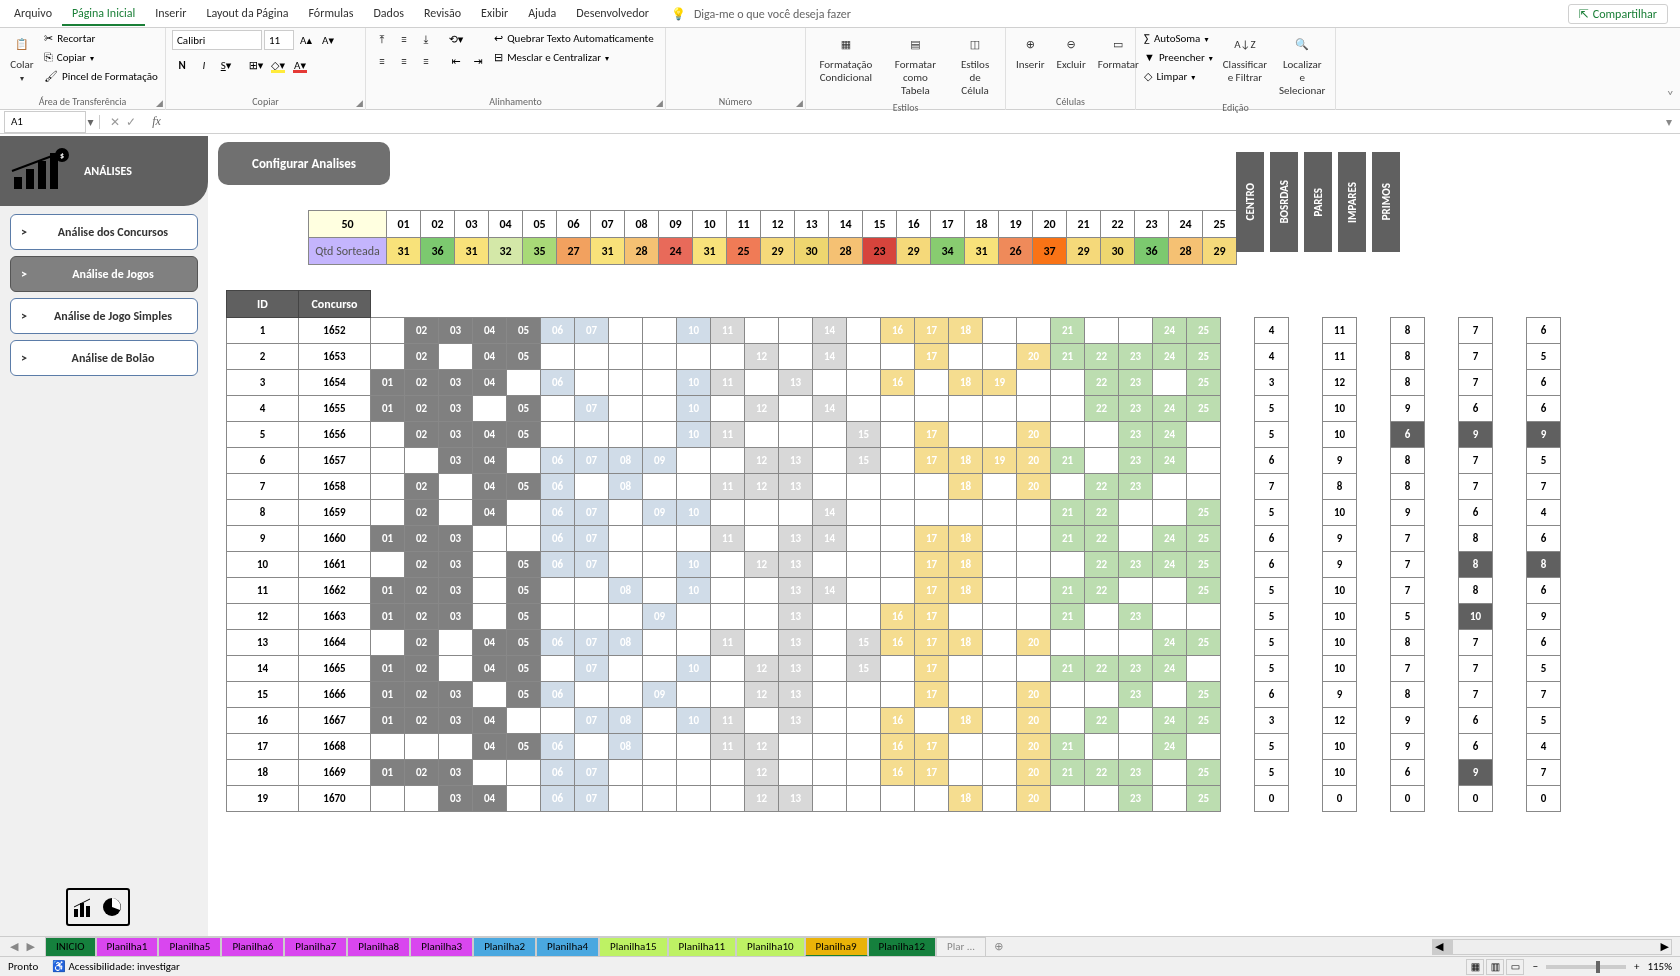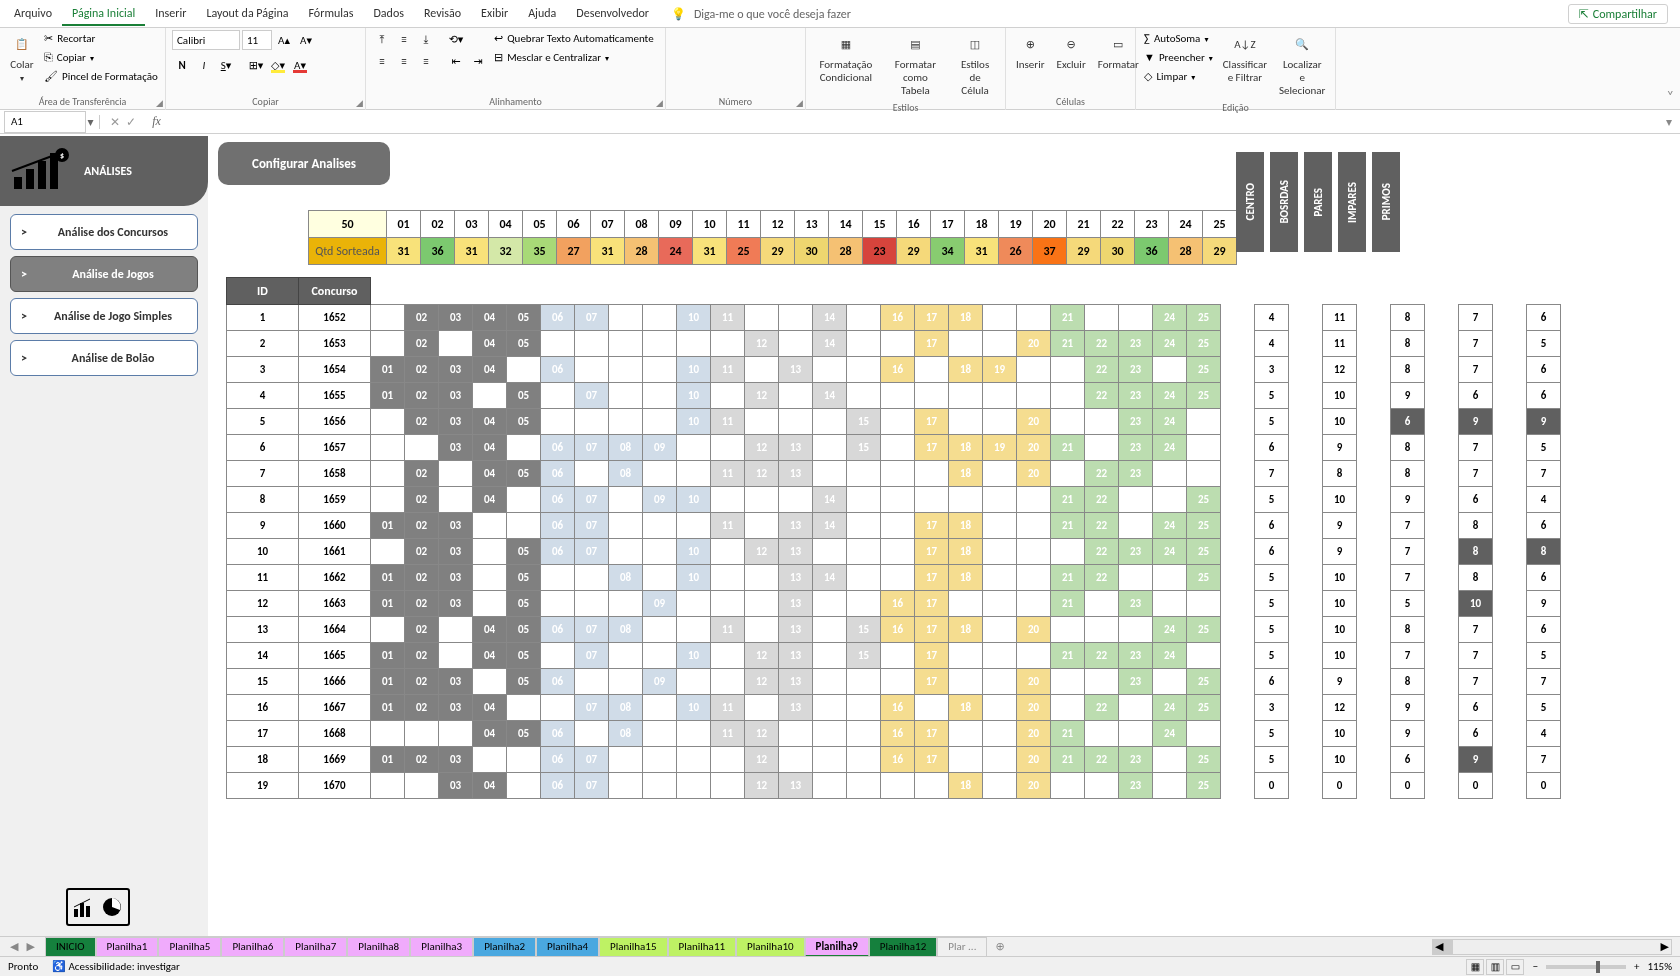--- a/index.html
+++ b/index.html
@@ -12,67 +12,67 @@
 .ribbon{display:flex;height:82px;border-bottom:1px solid #d0d0d0;background:#fafafa}
 .group{display:flex;flex-direction:column;border-right:1px solid #e0e0e0;padding:2px 6px 0;height:82px;position:relative}
 .group-label{font-size:10px;color:#666;text-align:center;margin-top:auto;padding:2px 0}
 .grp-body{display:flex;gap:4px;align-items:flex-start;flex:1}
 .big-btn{display:flex;flex-direction:column;align-items:center;gap:2px;padding:2px 4px;font-size:11px;color:#333;cursor:pointer;text-align:center;max-width:70px}
 .big-btn .ic{width:24px;height:24px;display:flex;align-items:center;justify-content:center}
 .small-row{display:flex;flex-direction:column;gap:2px;font-size:11px}
 .small-row>div{display:flex;align-items:center;gap:4px;padding:2px;cursor:pointer;white-space:nowrap}
 .font-sel{display:flex;gap:2px;align-items:center}
 .font-sel input{height:20px;border:1px solid #ccc;padding:0 4px;font-size:11px}
-.font-sel input.ff{width:68px}.font-sel input.fs{width:30px}
+.font-sel input.ff{width:90px}.font-sel input.fs{width:30px}
 .mini{width:20px;height:18px;border:1px solid transparent;display:inline-flex;align-items:center;justify-content:center;cursor:pointer;font-size:11px}
 .cellbar{display:flex;align-items:center;height:24px;border-bottom:1px solid #d0d0d0;background:#fff}
 .namebox{width:82px;height:22px;border:1px solid #ccc;margin-left:4px;display:flex;align-items:center;padding:0 6px;font-size:11px}
 .namebox-dd{width:14px;text-align:center;color:#666;border-right:1px solid #ccc;padding-right:4px}
 .fbar-btns{display:flex;gap:6px;padding:0 10px;color:#999}
 .fx{font-style:italic;font-family:serif;color:#666;padding:0 6px}
 .sheet{position:absolute;top:136px;left:0;right:0;bottom:40px;background:#fff;overflow:hidden}
 .left-panel{width:208px;position:absolute;left:0;top:0;bottom:0;background:#f0f0f0}
 .analises-hdr{height:70px;background:#606060;color:#fff;display:flex;align-items:center;gap:14px;padding:0 10px;font-weight:bold;border-radius:0 0 24px 0;margin-bottom:8px}
 .chart-ic{width:60px;height:40px;position:relative}
 .menu-btn{margin:6px 10px;padding:10px;border:1.5px solid #5b7ca8;border-radius:6px;background:#fff;display:flex;align-items:center;gap:12px;cursor:pointer;font-size:12px;font-weight:bold;color:#333}
 .menu-btn.sel{background:#808080;color:#fff;border-color:#555}
 .menu-btn .car{font-weight:bold}
 .logo-bot{position:absolute;bottom:10px;left:66px;width:64px;height:38px;border:2px solid #000;display:flex;align-items:center;justify-content:center;gap:4px;border-radius:3px}
 .main-area{position:absolute;left:212px;top:6px;right:12px;bottom:0;overflow:hidden}
 .cfg-btn{background:#707070;color:#fff;padding:14px 34px;border-radius:10px;display:inline-block;font-size:13px;font-weight:bold;margin-left:6px}
 .hdr-table{margin-top:14px;border-collapse:collapse}
 .hdr-table td{border:1px solid #888;text-align:center;font-size:12px;padding:0}
 .cell50{width:78px;height:27px;background:#ffffe0;font-weight:bold;font-size:16px}
 .hnum{width:34px;height:27px;font-weight:bold}
-.qtdlbl{font-size:10px;color:#555;background:#eab308}
+.qtdlbl{font-size:10px;color:#555;background:#c4b5fd}
 .vcol{width:28px;background:#606060;color:#fff;font-weight:bold;font-size:11px}
 .vcol span{writing-mode:vertical-rl;transform:rotate(180deg);display:inline-block;padding:6px 0}
-.data-wrap{margin-top:7px;overflow:auto}
+.data-wrap{margin-top:20px;overflow:auto}
 .data-table{border-collapse:collapse}
 .data-table th{background:#606060;color:#fff;font-size:12px;padding:6px 4px;border:1px solid #444}
 .data-table td{border:1px solid #888;text-align:center;font-size:11px;height:26px;min-width:34px;font-weight:bold}
 .idcol{width:72px;background:#fff}
 .concol{width:72px;background:#fff}
 .num{width:34px}
 .c-blank{background:#fff;color:#fff}
 .c-gray{background:#808080;color:#fff}
 .c-blue{background:#d0dce8;color:#fff}
 .c-lg{background:#d8d8d8;color:#fff}
 .c-yel{background:#f5dd90;color:#fff}
 .c-grn{background:#bcddb0;color:#fff}
 .stat{width:34px;background:#fff;color:#000}
 .stat-d{background:#606060;color:#fff}
 .bottom-tabs{position:absolute;bottom:20px;left:0;right:0;height:20px;background:#f0f0f0;border-top:1px solid #ccc;display:flex;align-items:center;font-size:11px}
 .st-nav{display:flex;gap:8px;padding:0 10px;color:#888}
 .stab{padding:2px 10px;border:1px solid #ccc;border-bottom:none;cursor:pointer;white-space:nowrap}
-.stab.g{background:#f0abfc;color:#000}
+.stab.g{background:#d946ef;color:#000}
 .stab.b{background:#4aa8e0;color:#000}
 .stab.gr{background:#bef264}
 .stab.w{background:#15803d}
-.stab.act{background:#f0abfc;border-bottom:2px solid #1a7f37;font-weight:bold}
+.stab.act{background:#eab308;border-bottom:2px solid #1a7f37;font-weight:normal}
 .stab.pl{color:#888}
 .status{position:absolute;bottom:0;left:0;right:0;height:20px;background:#f0f0f0;border-top:1px solid #ccc;display:flex;align-items:center;font-size:11px;padding:0 8px;gap:14px}
 .status .right{margin-left:auto;display:flex;gap:8px;align-items:center}
 .dlg-launch{position:absolute;bottom:2px;right:2px;font-size:9px;color:#888}
 .collapse{position:absolute;top:88px;right:6px;color:#888;font-size:14px}
 .viewbtns{display:flex;gap:2px}
 .viewbtns span{width:18px;height:16px;border:1px solid #ccc;display:inline-flex;align-items:center;justify-content:center;font-size:10px}
 svg{overflow:visible}
 </style>
 </head>

